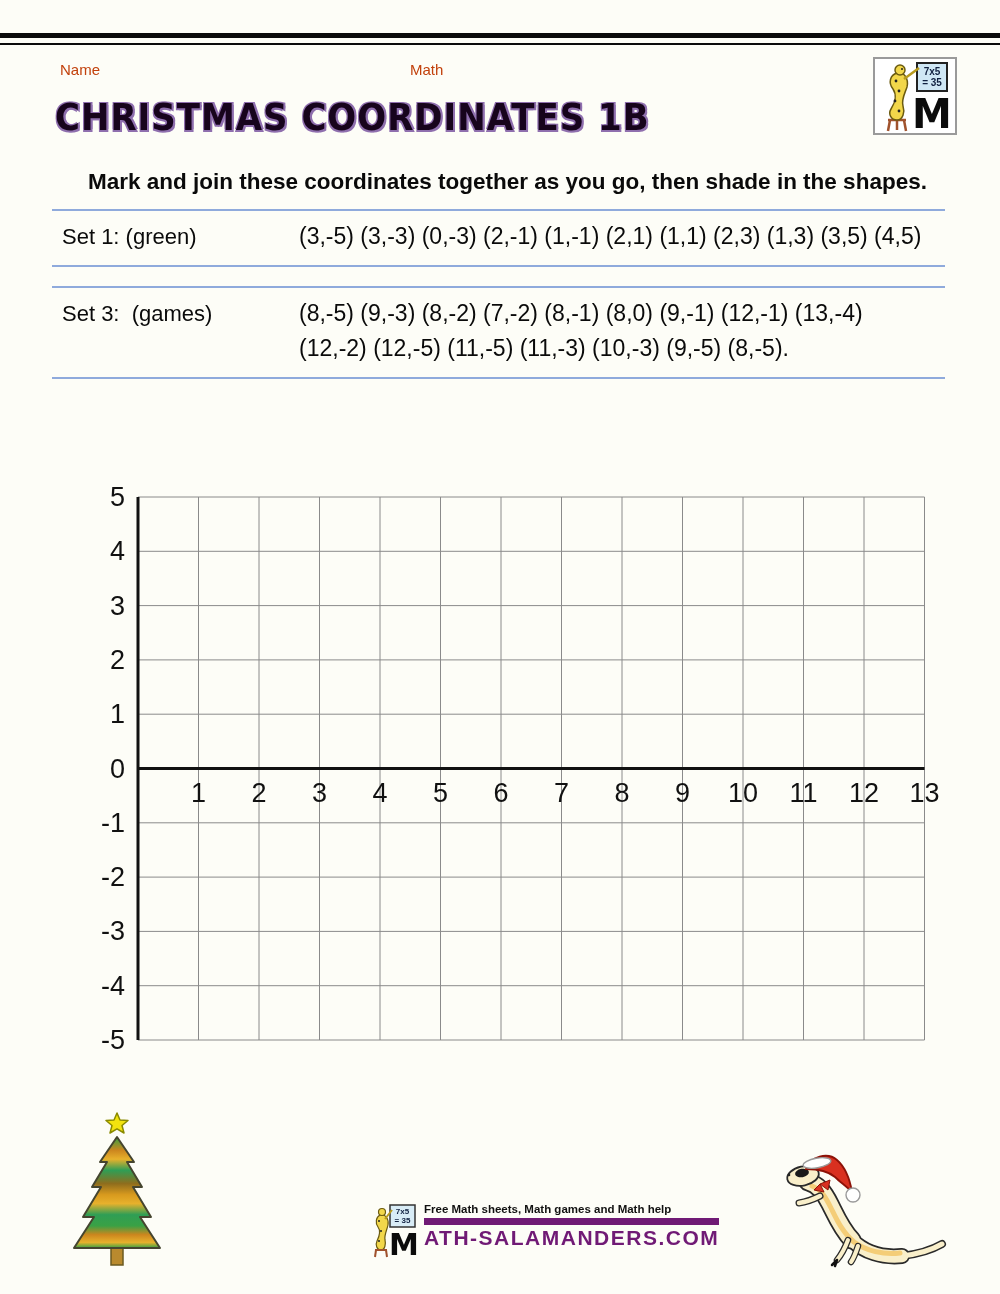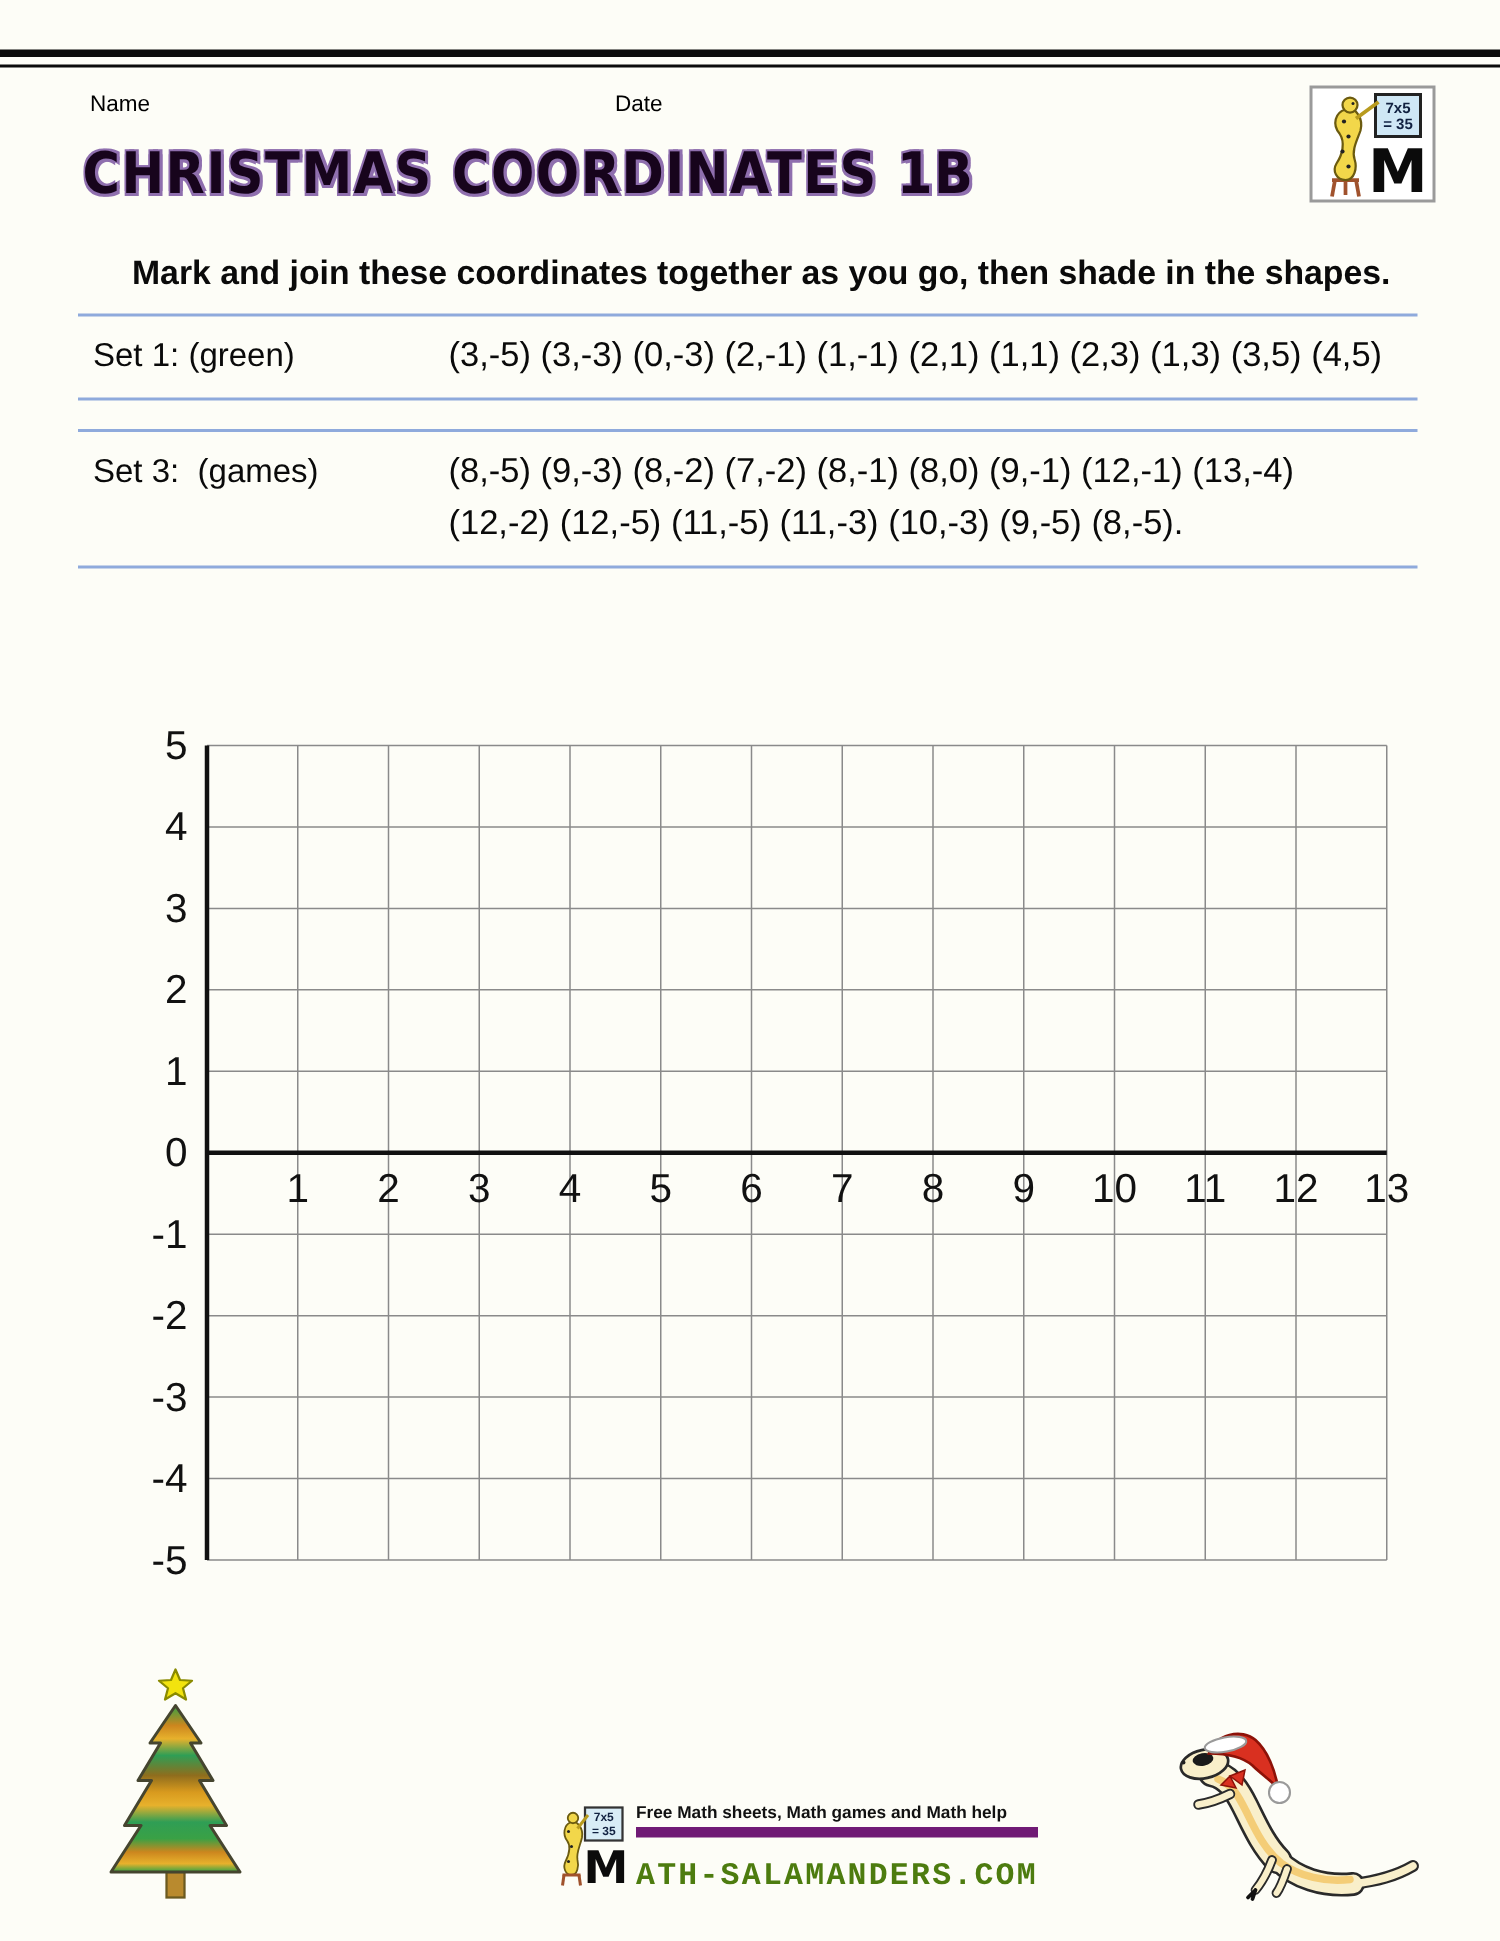--- a/index.html
+++ b/index.html
@@ -5,21 +5,21 @@
   html,body{margin:0;padding:0;background:#e8e8e8;}
   .page{
     position:relative;width:1000px;height:1294px;margin:0 auto;
     background:#fdfdf7;overflow:hidden;
     font-family:"Liberation Sans",sans-serif;color:#0a0a0a;
   }
   .abs{position:absolute;}
   
   .rule-thick{left:0;top:33px;width:1000px;height:5px;background:#0b0b0b;}
   .rule-thin{left:0;top:43px;width:1000px;height:2px;background:#0b0b0b;}
-  .field-label{font-size:15px;color:#000000;}
+  .field-label{font-size:15px;color:#c2410c;}
   .corner-logo{left:873px;top:57px;width:84px;height:78px;background:#fff;
     border:2px solid #9a9a9a;box-sizing:border-box;}
   .page-title{
     left:55px;top:94px;
     font-family:"DejaVu Sans",sans-serif;font-weight:bold;font-size:34px;
     letter-spacing:1px;color:#17041c;white-space:nowrap;
     transform:scaleY(1.12);transform-origin:left top;
     text-shadow:2px 2px 0 #8f6fae,-1px -1px 0 #8f6fae,2px -1px 0 #8f6fae,-1px 2px 0 #8f6fae;
   }
   .instruction{left:88px;top:169px;font-size:22.5px;white-space:nowrap;font-weight:bold;}
@@ -29,33 +29,33 @@
     white-space:pre;box-sizing:border-box;flex:none;}
   .set-coords{flex:1;font-size:23px;line-height:35px;}
   .coord-line{white-space:nowrap;}
   .grid-wrap{left:90px;top:480px;width:900px;height:600px;}
   .tree-wrap{left:70px;top:1105px;width:100px;height:170px;}
   .sal-wrap{left:778px;top:1148px;width:180px;height:125px;}
   .footer-logo{left:372px;top:1203px;display:flex;align-items:flex-start;}
   .footer-text{margin-left:4px;}
   .footer-tagline{font-size:11.5px;font-weight:bold;color:#111;
     border-bottom:7px solid #701a75;padding-bottom:3px;white-space:nowrap;}
-  .footer-site{font-family:Liberation Mono, monospace;font-weight:bold;
-    font-size:21px;letter-spacing:1.5px;color:#4d7c0f;margin-top:15px;white-space:nowrap;}
+  .footer-site{font-family:Liberation Sans, sans-serif;font-weight:bold;
+    font-size:21px;letter-spacing:1.5px;color:#701a75;margin-top:1px;white-space:nowrap;}
 </style>
 </head>
 <body>
 
 <div class="page">
 
   <div class="abs rule-thick"></div>
   <div class="abs rule-thin"></div>
 
   <div class="abs field-label" style="left:60px;top:61px;">Name</div>
-  <div class="abs field-label" style="left:410px;top:61px;">Date</div>
+  <div class="abs field-label" style="left:410px;top:61px;">Math</div>
 
   <div class="abs corner-logo">
     <svg width="80" height="74" viewBox="0 0 80 74">
 
       <rect x="42" y="4" width="30" height="28" fill="#cfe7f5" stroke="#222" stroke-width="2"></rect>
       <text x="57" y="16" font-size="10" font-weight="bold" fill="#102040" text-anchor="middle">7x5</text>
       <text x="57" y="27" font-size="10" font-weight="bold" fill="#102040" text-anchor="middle">= 35</text>
 
       <text x="37" y="69" font-size="40" font-weight="900" fill="#0b0b0b" font-family="DejaVu Sans, sans-serif">M</text>
 

